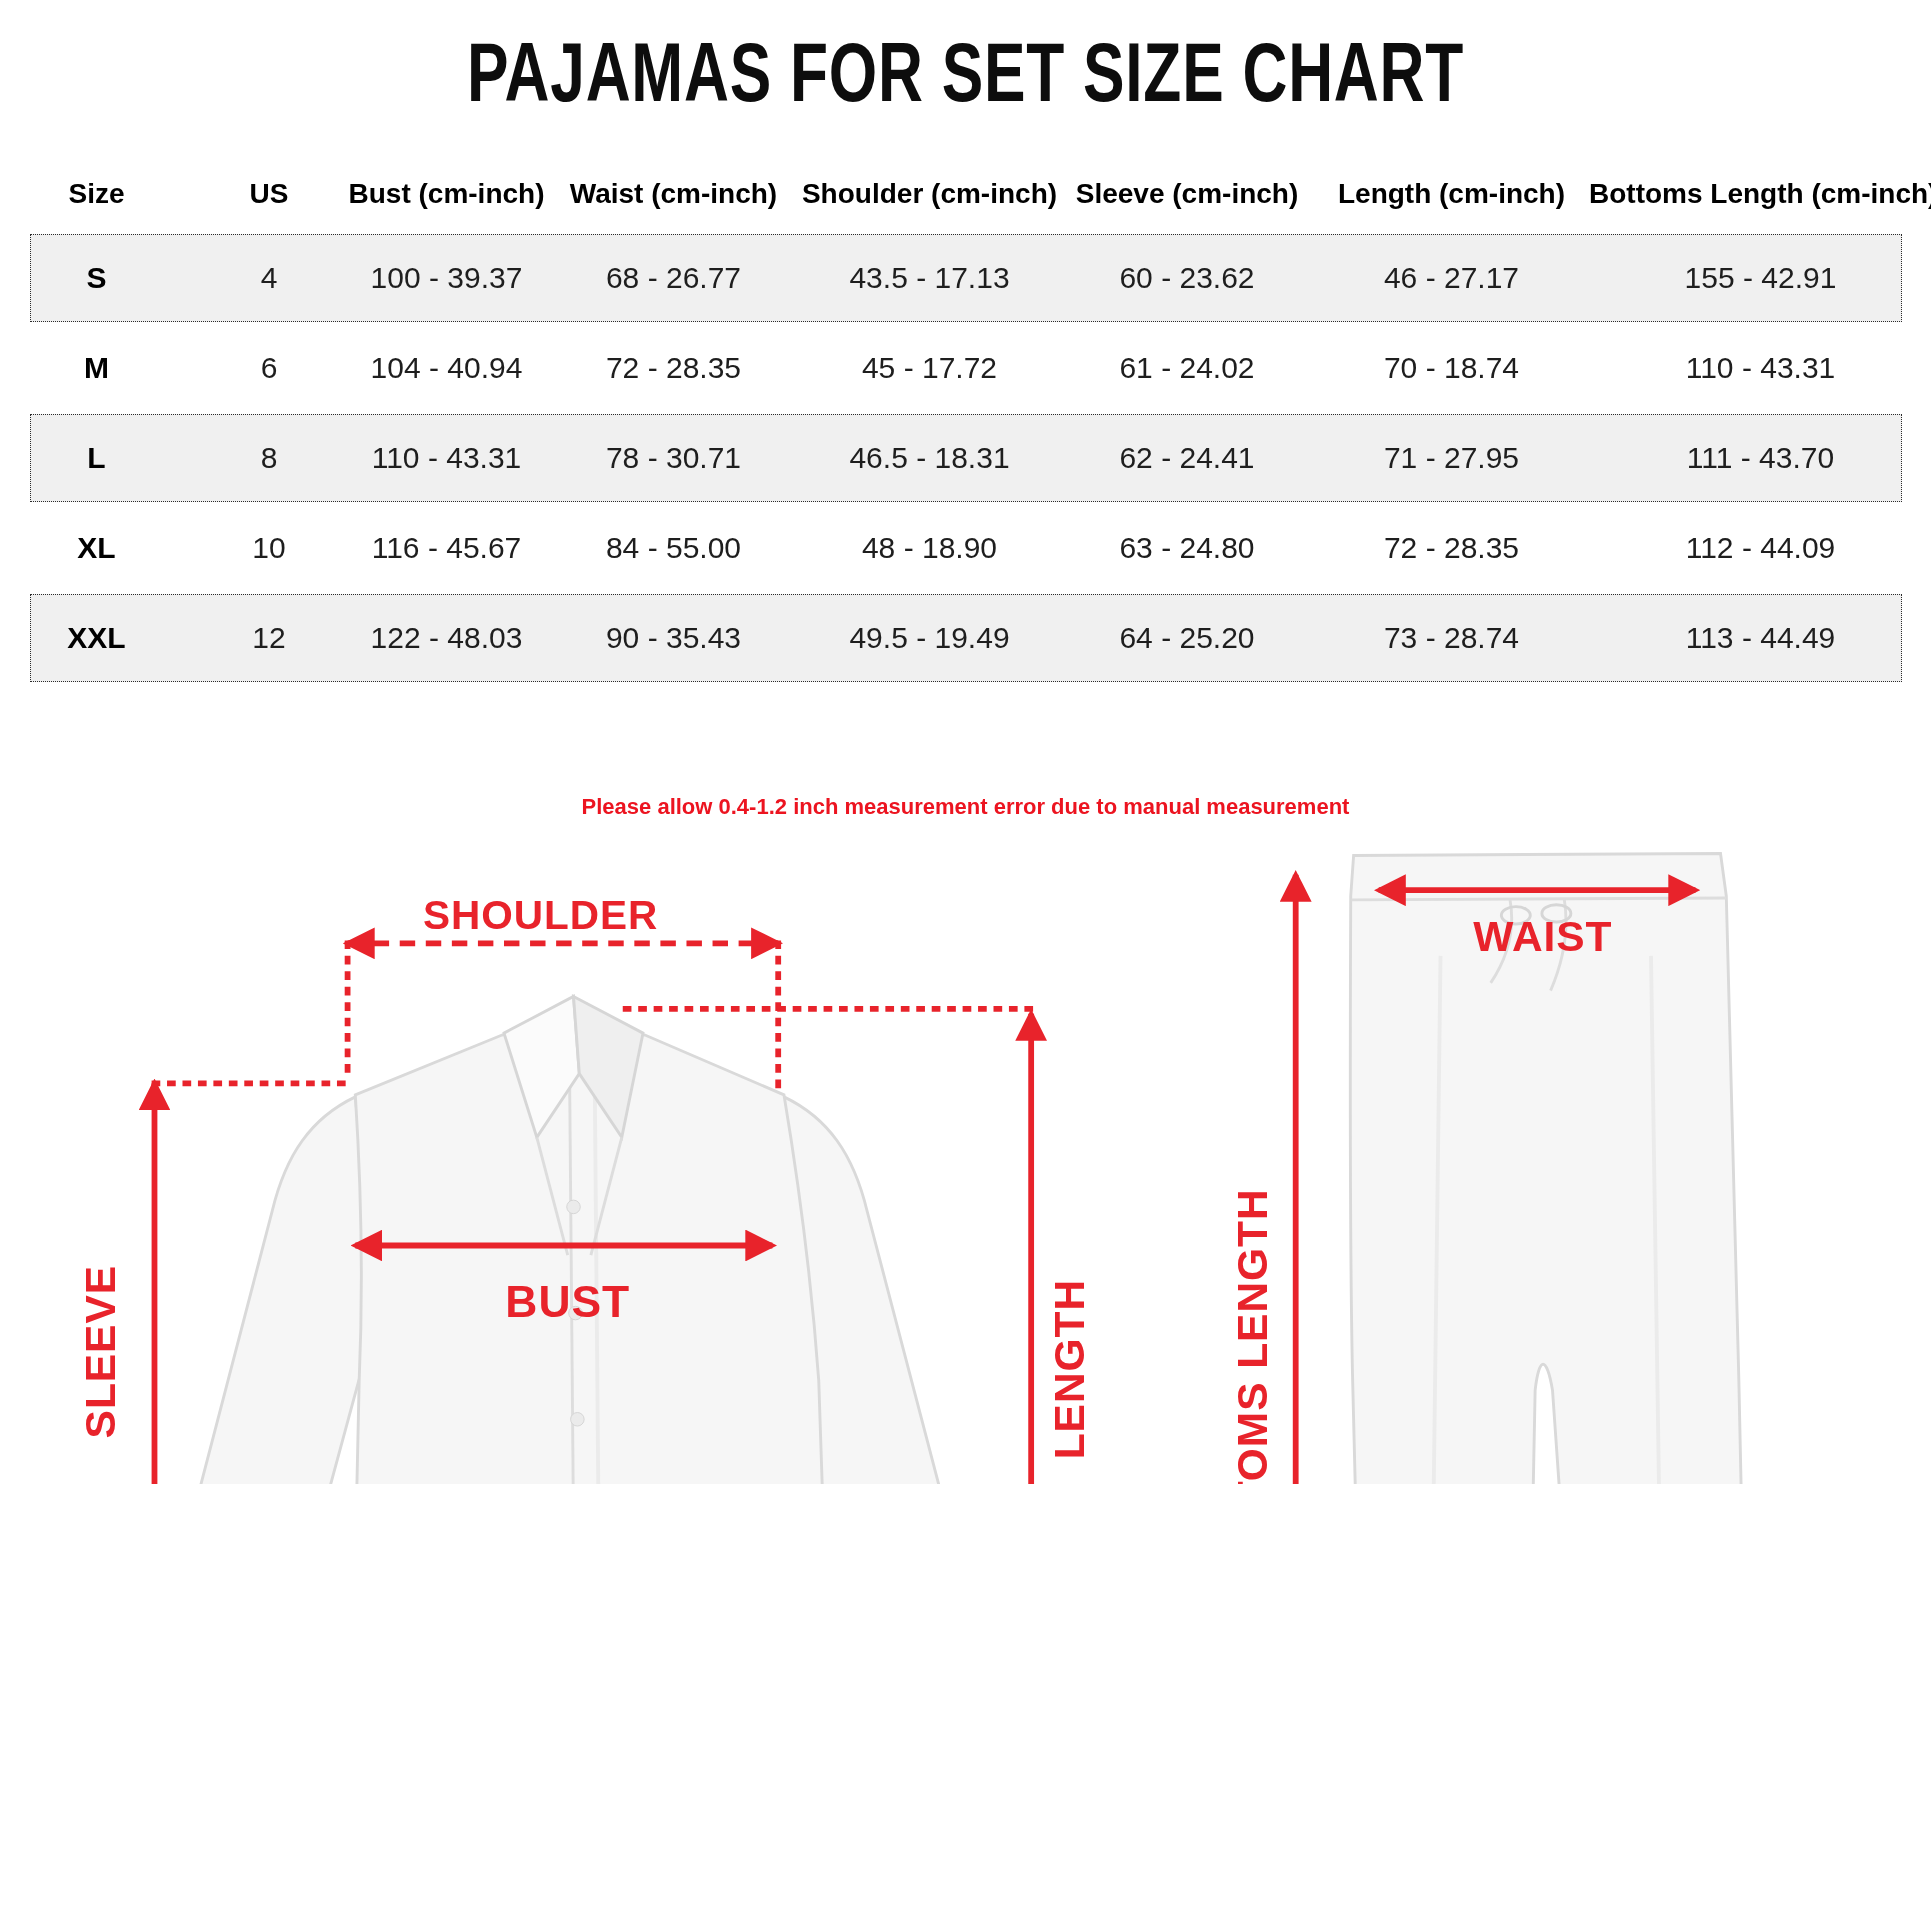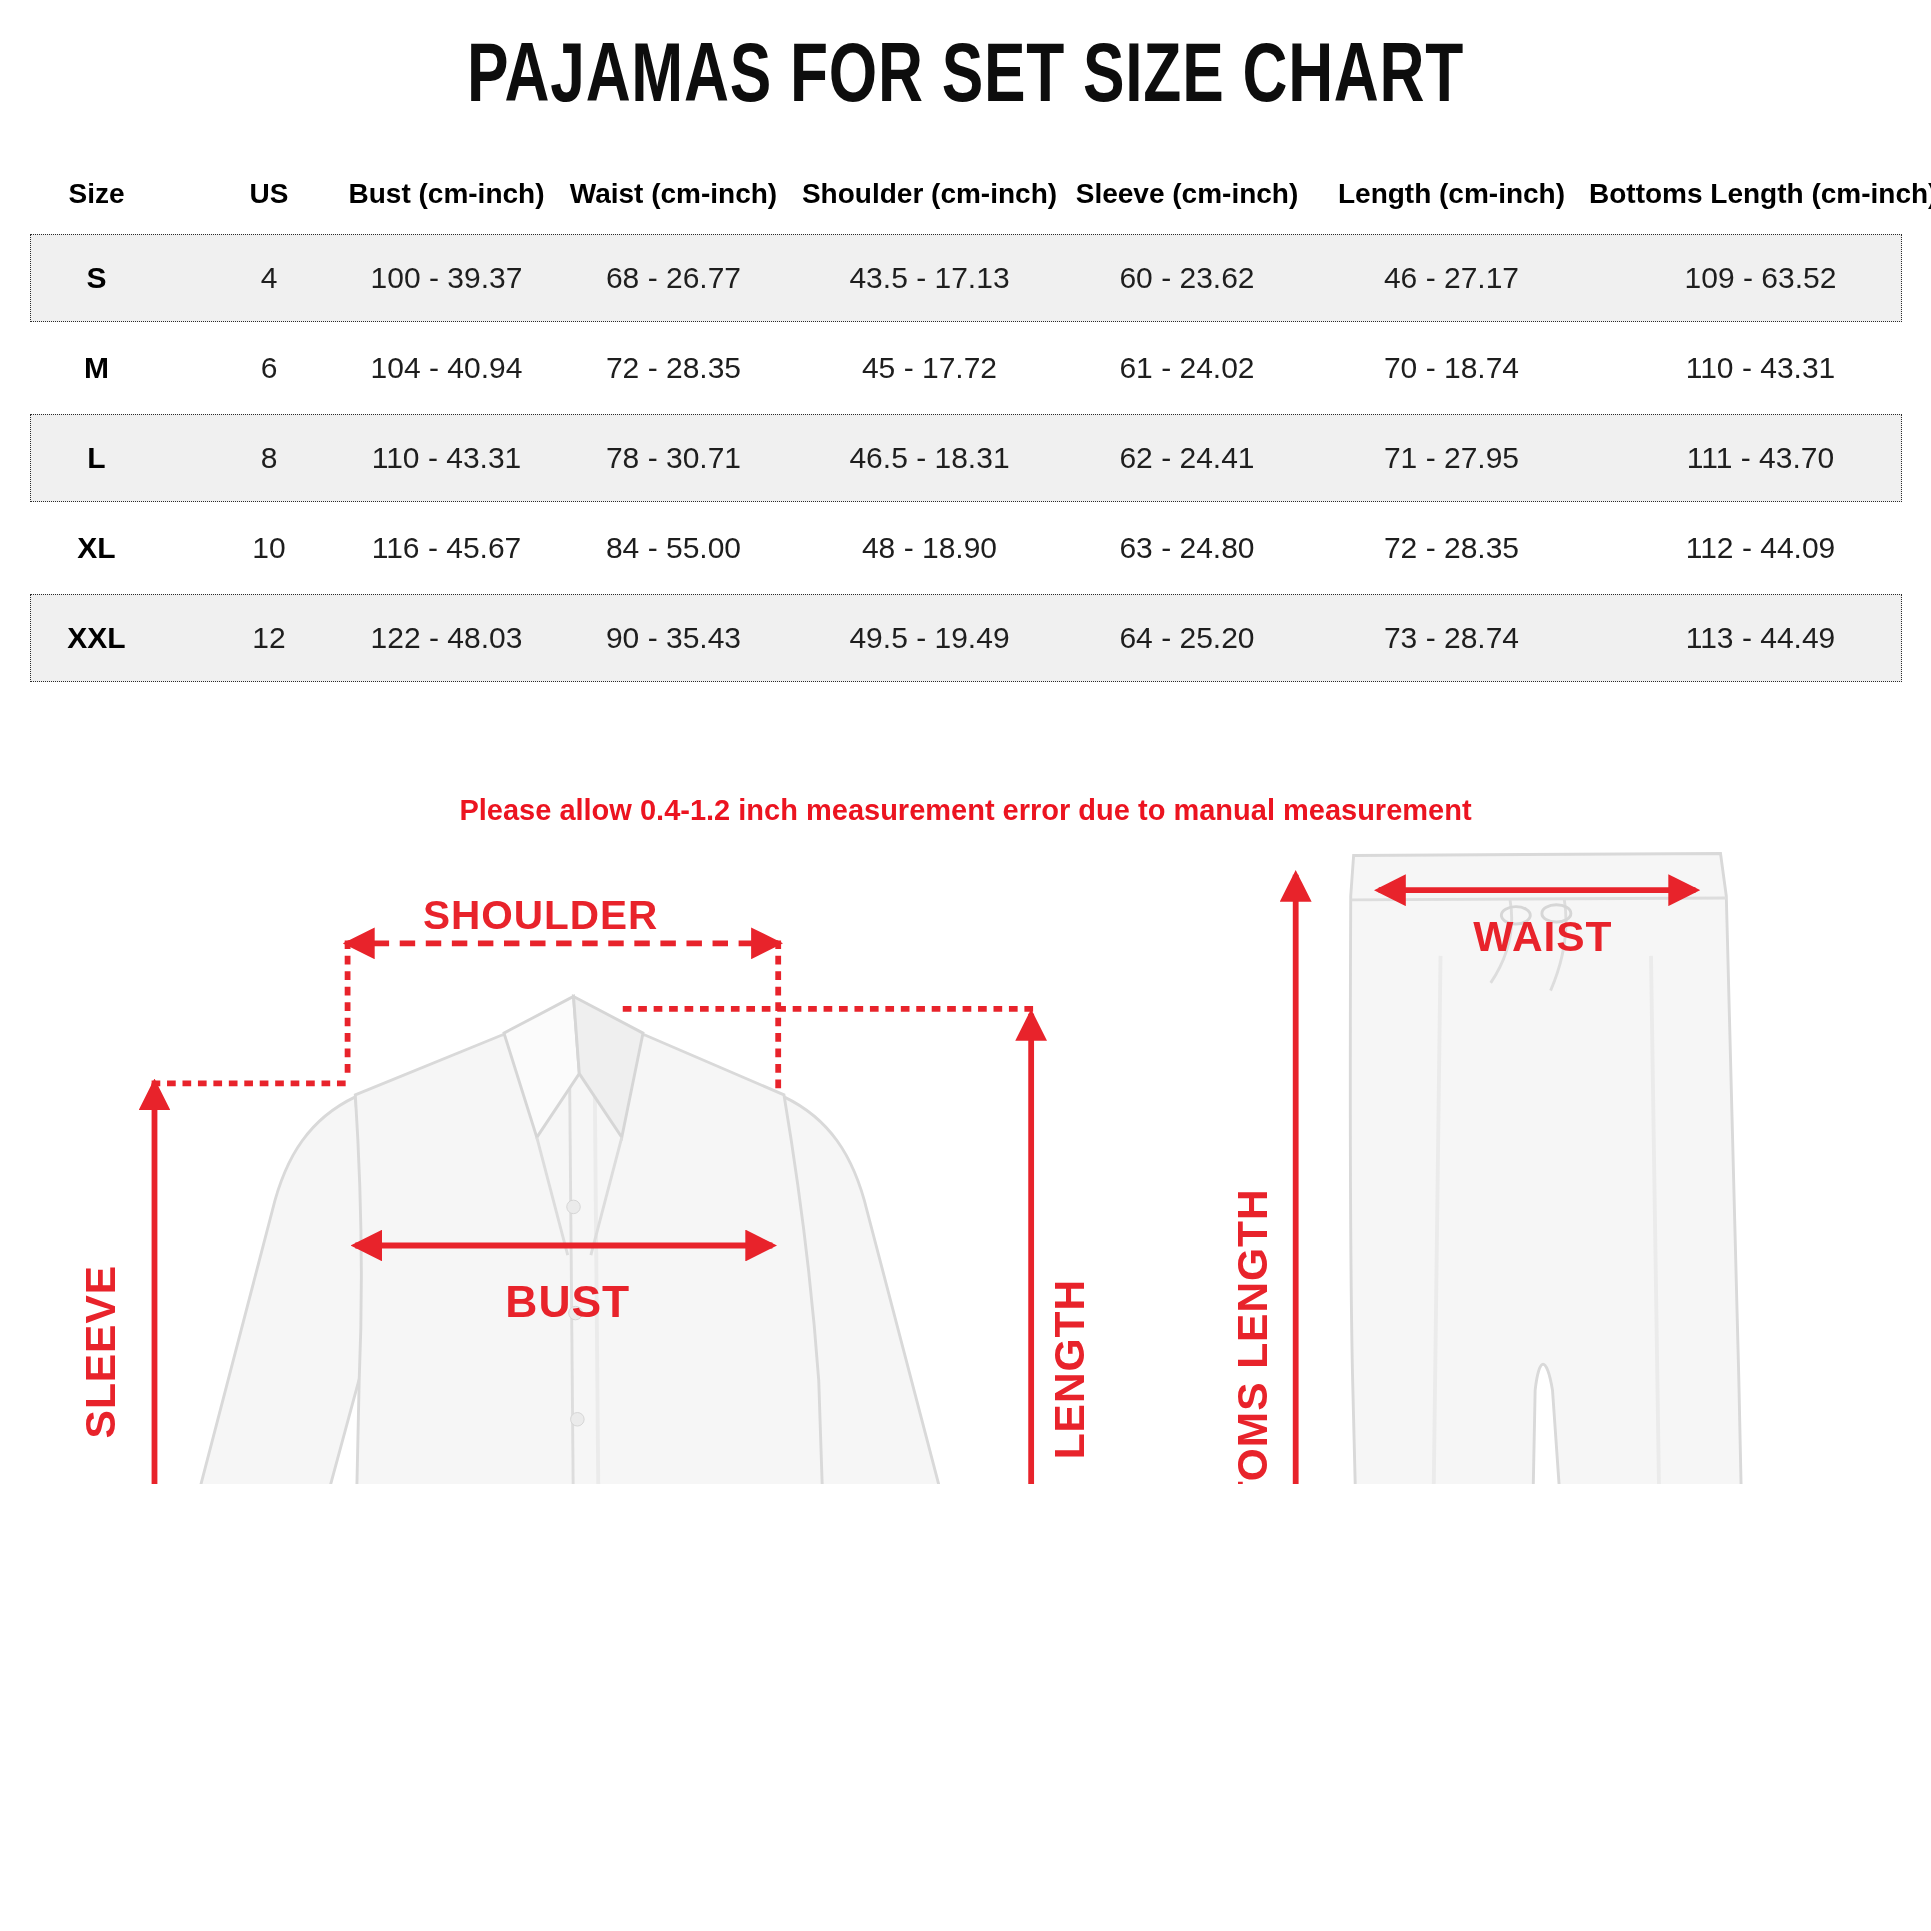--- a/index.html
+++ b/index.html
@@ -11,21 +11,21 @@
   .size-table{position:absolute;top:154px;left:0;width:1931px;}
   .trow{display:grid;grid-template-columns:193px 152px 203px 251px 261px 254px 275px 343px;
         height:90px;align-items:center;position:relative;}
   .trow.thead{height:79px;}
   .cell{text-align:center;font-size:30px;color:#1e1e1e;position:relative;z-index:1;white-space:nowrap;}
   .thead .cell{font-weight:bold;color:#000;font-size:28px;}
   .cell.size-col{font-weight:bold;color:#000;}
   .trow.striped::before{content:"";position:absolute;left:30px;right:29px;top:1px;bottom:1px;
         background:#f0f0f0;border:1.9px dotted #2b2b2b;}
   .note{position:absolute;top:794px;left:0;right:0;text-align:center;
-        font-size:29px;font-weight:bold;color:#ec1420;}
+        font-size:22px;font-weight:bold;color:#ec1420;}
   .diagram{position:absolute;top:840px;left:0;width:1931px;height:1091px;}
   .diagram text{font-family:"Liberation Sans", sans-serif;font-weight:bold;fill:#e8232b;letter-spacing:1px;}
   .garment{fill:#f6f6f6;stroke:#d9d9d9;stroke-width:3;}
   .garment-light{fill:#fbfbfb;stroke:#d6d6d6;stroke-width:3;}
   .garment-shade{fill:#efefef;stroke:#d6d6d6;stroke-width:3;}
   .detail{stroke:#dddddd;stroke-width:3;fill:none;}
   .detail-soft{stroke:#ebebeb;stroke-width:4;fill:none;}
   .red-solid{stroke:#e8232b;stroke-width:6;fill:none;}
   .red-dot{stroke:#e8232b;stroke-width:6;fill:none;stroke-dasharray:3 13;stroke-linecap:square;}
   .red-dash{stroke:#e8232b;stroke-width:6;fill:none;stroke-dasharray:16 11;}
@@ -50,21 +50,21 @@
     </div>
 
     <div class="trow striped">
       <span class="cell size-col">S</span>
       <span class="cell">4</span>
       <span class="cell">100 - 39.37</span>
       <span class="cell">68 - 26.77</span>
       <span class="cell">43.5 - 17.13</span>
       <span class="cell">60 - 23.62</span>
       <span class="cell">46 - 27.17</span>
-      <span class="cell">109 - 63.52</span>
+      <span class="cell">155 - 42.91</span>
     </div>
 
     <div class="trow">
       <span class="cell size-col">M</span>
       <span class="cell">6</span>
       <span class="cell">104 - 40.94</span>
       <span class="cell">72 - 28.35</span>
       <span class="cell">45 - 17.72</span>
       <span class="cell">61 - 24.02</span>
       <span class="cell">70 - 18.74</span>

